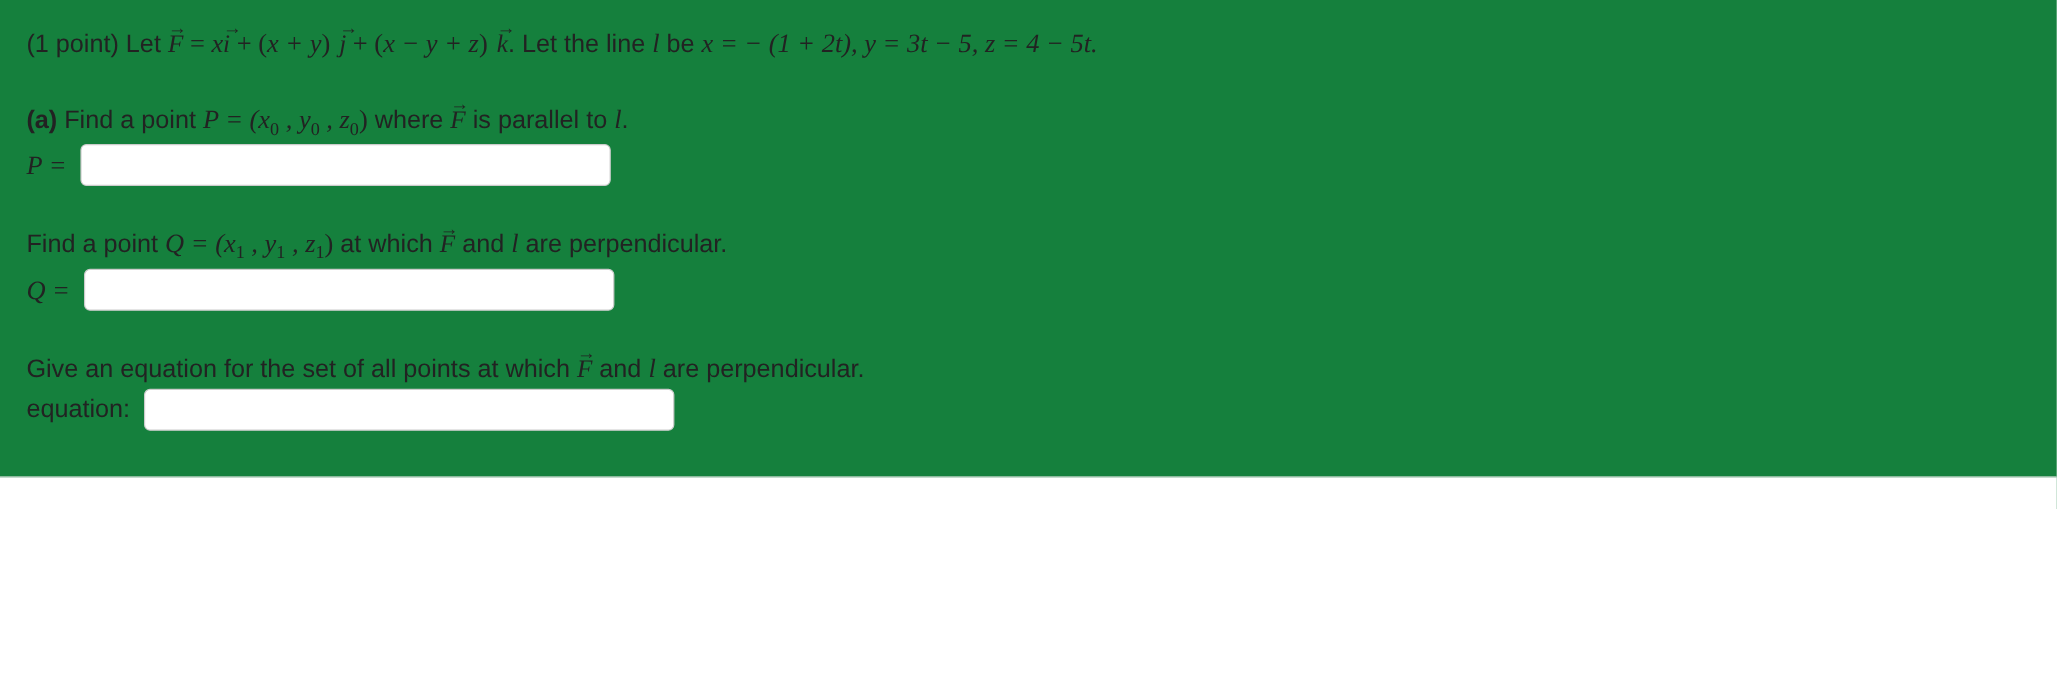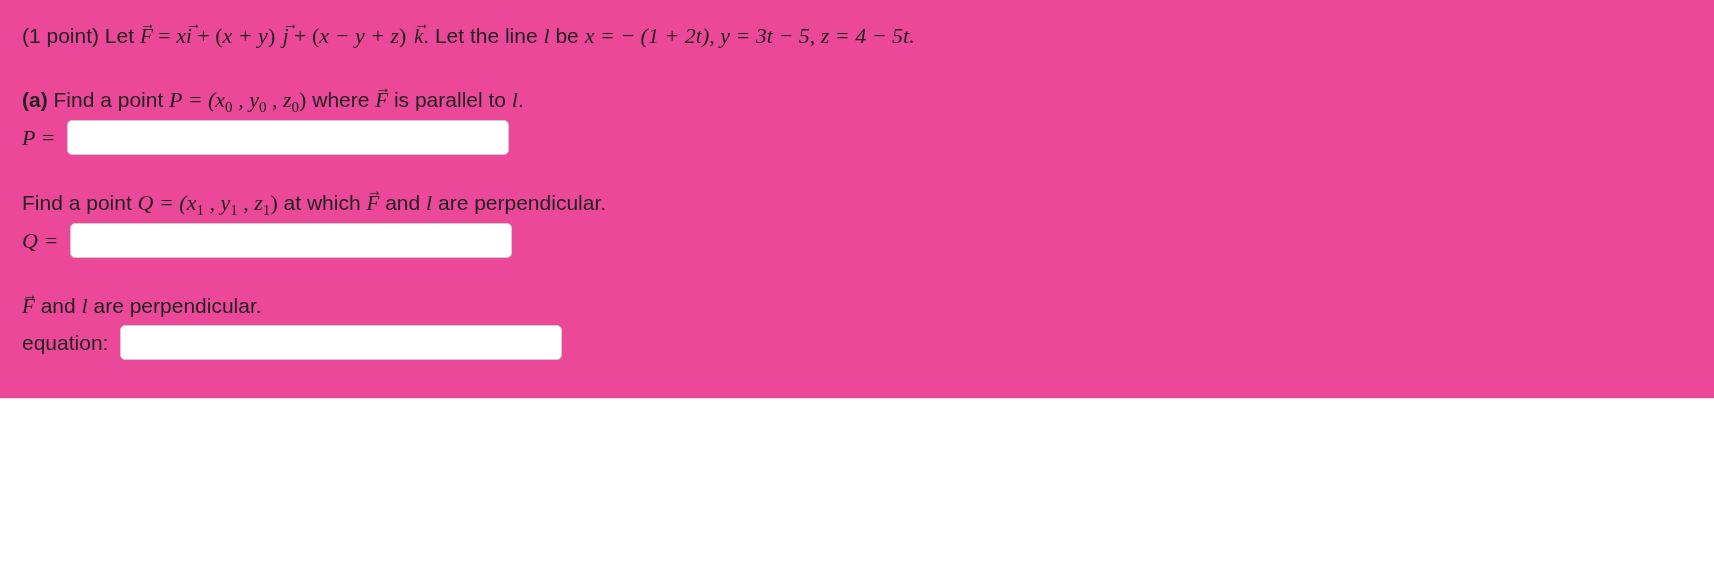--- a/index.html
+++ b/index.html
@@ -6,21 +6,21 @@
     margin: 0;
     padding: 0;
     font-family: "Helvetica Neue", Helvetica, Arial, sans-serif;
     font-size: 21px;
     color: #222;
     background: #fff;
   }
   .problem {
     padding: 18px 22px 30px 22px;
     border-bottom: 1px solid #e0e0e0;
-    background: #ec4899;
+    background: #15803d;
   }
   p {
     margin: 0 0 28px 0;
     line-height: 1.6;
   }
   .row {
     margin: 0 0 30px 0;
     line-height: 1.6;
   }
   .row.last { margin-bottom: 8px; }
@@ -84,19 +84,19 @@
   </div>
 
   <div class="row">
     <span>Find a point </span><span class="math mathit">Q</span><span class="math mathit"> = (x</span><span class="sub">1</span><span class="math mathit"> , y</span><span class="sub">1</span><span class="math mathit"> , z</span><span class="sub">1</span><span class="math">)</span><span> at which </span><span class="vec"><span class="arrow">→</span><span>F</span></span><span> and </span><span class="math mathit">l</span><span> are perpendicular.</span>
     <br>
     <span class="label-inline">Q =</span>
     <input class="answer" type="text" style="">
   </div>
 
   <div class="row last">
-    <span class="vec"><span class="arrow">→</span><span>F</span></span><span> and </span><span class="math mathit">l</span><span> are perpendicular.</span>
+    <span>Give an equation for the set of all points at which </span><span class="vec"><span class="arrow">→</span><span>F</span></span><span> and </span><span class="math mathit">l</span><span> are perpendicular.</span>
     <br>
     <span class="eqlabel">equation:</span>
     <input class="answer" type="text" style="">
   </div>
 
 </div>
 
 </body></html>

